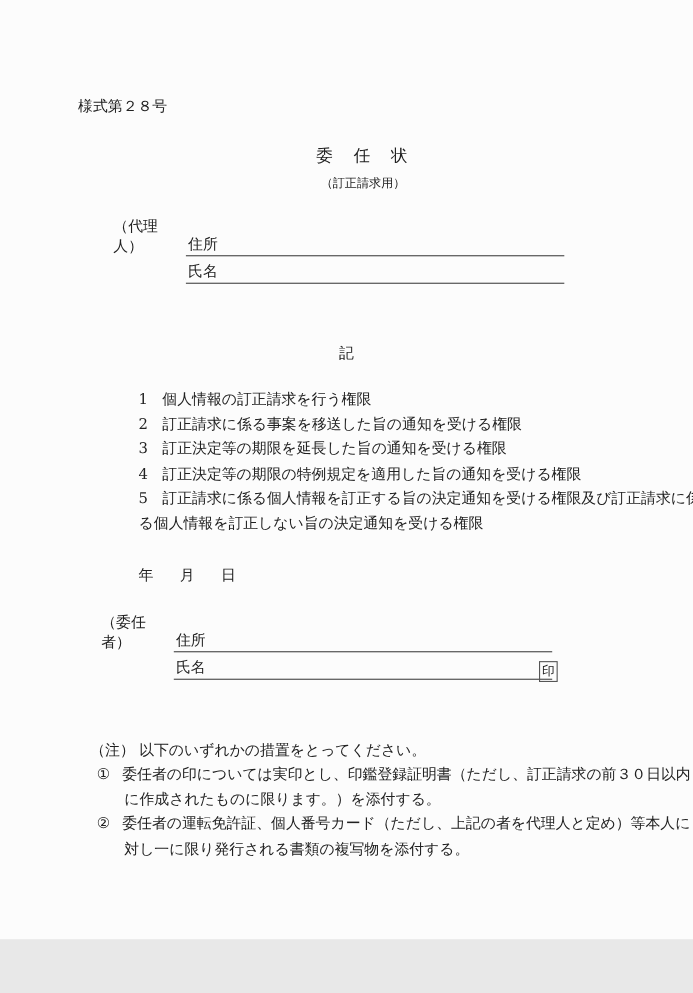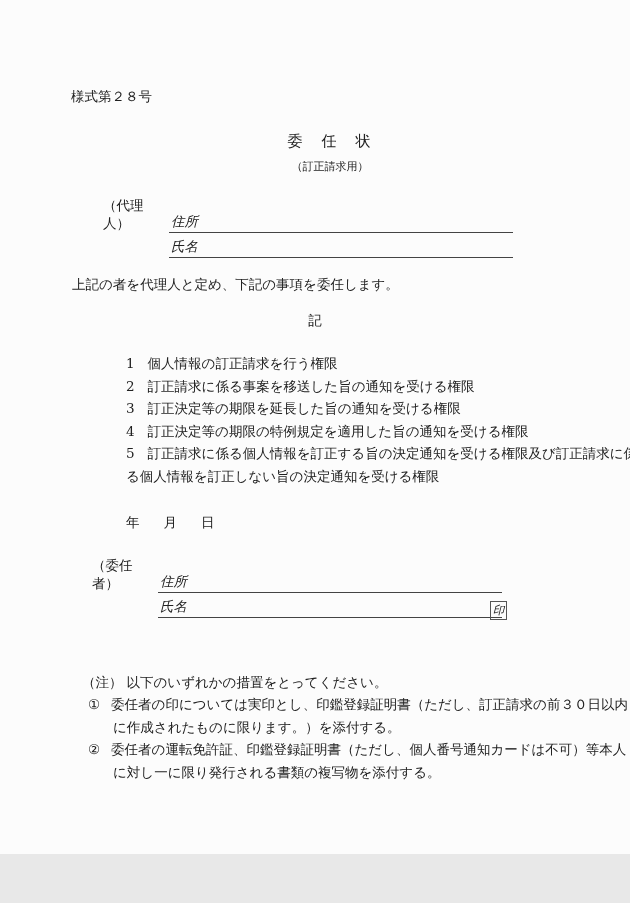--- a/index.html
+++ b/index.html
@@ -25,21 +25,20 @@
   .agent-block { top:208px;margin-left:11px; }
   .delegator-block { top:568px; }
   .field-row { display:flex; align-items:flex-end; height:25px; }
   .row-label { flex:0 0 66px; }
   .ufield {
     width:342px;
     border-bottom:1px solid #444;
     padding:0 0 1px 2px;
     position:relative;
     min-height:17px;
-    font-style:italic;
   }
   .seal-box {
     position:absolute; right:-5px; bottom:-3px;
     width:15px; height:17px;
     border:1px solid #555;
     font-size:11.5px; line-height:17px; text-align:center;
     background:transparent;
   }
 
   .declaration { left:72px; top:276px; }
@@ -87,21 +86,20 @@
     </div>
     <div class="field-row">
       <span class="row-label"></span>
       <span class="ufield">
         <span>氏名</span>
         <span></span>
       </span>
     </div>
   </div>
 
-  <div class="abs declaration">上記の者を代理人と定め、下記の事項を委任します。</div>
 
   <div class="abs list-header">記</div>
 
   <div class="abs dlist">
     <div class="li">
       <span class="li-num">1</span><span>個人情報の訂正請求を行う権限</span>
     </div>
     <div class="li">
       <span class="li-num">2</span><span>訂正請求に係る事案を移送した旨の通知を受ける権限</span>
     </div>
@@ -141,17 +139,17 @@
   </div>
 
   <div class="abs notes">
     <div class="note-header-row">
       <span class="note-label">（注）</span><span>以下のいずれかの措置をとってください。</span>
     </div>
     <div class="note-item">
       <span class="note-num">①</span><span>委任者の印については実印とし、印鑑登録証明書（ただし、訂正請求の前３０日以内に作成されたものに限ります。）を添付する。</span>
     </div>
     <div class="note-item">
-      <span class="note-num">②</span><span>委任者の運転免許証、印鑑登録証明書（ただし、個人番号通知カードは不可）等本人に対し一に限り発行される書類の複写物を添付する。</span>
+      <span class="note-num">②</span><span>委任者の運転免許証、個人番号カード（ただし、上記の者を代理人と定め）等本人に対し一に限り発行される書類の複写物を添付する。</span>
     </div>
   </div>
 
 </div>
 
 </body></html>

